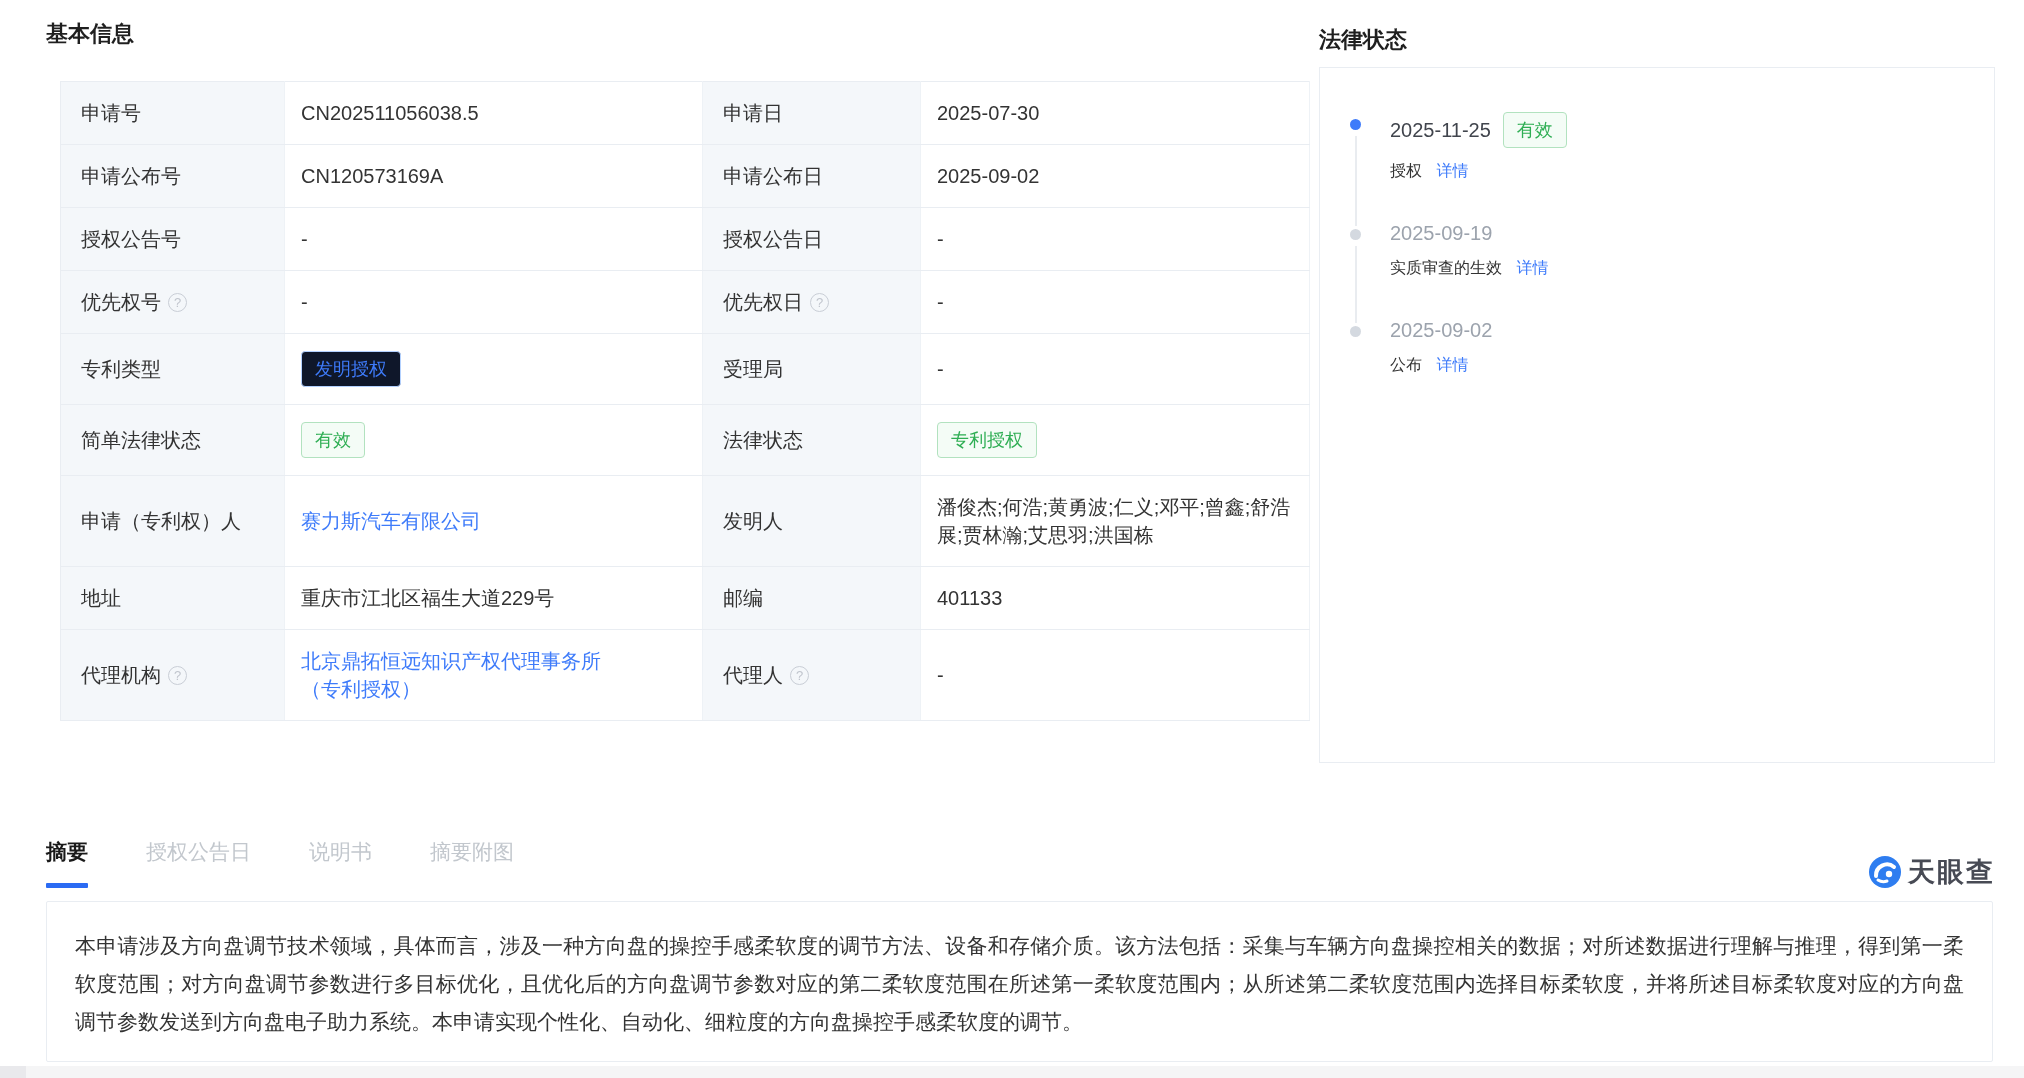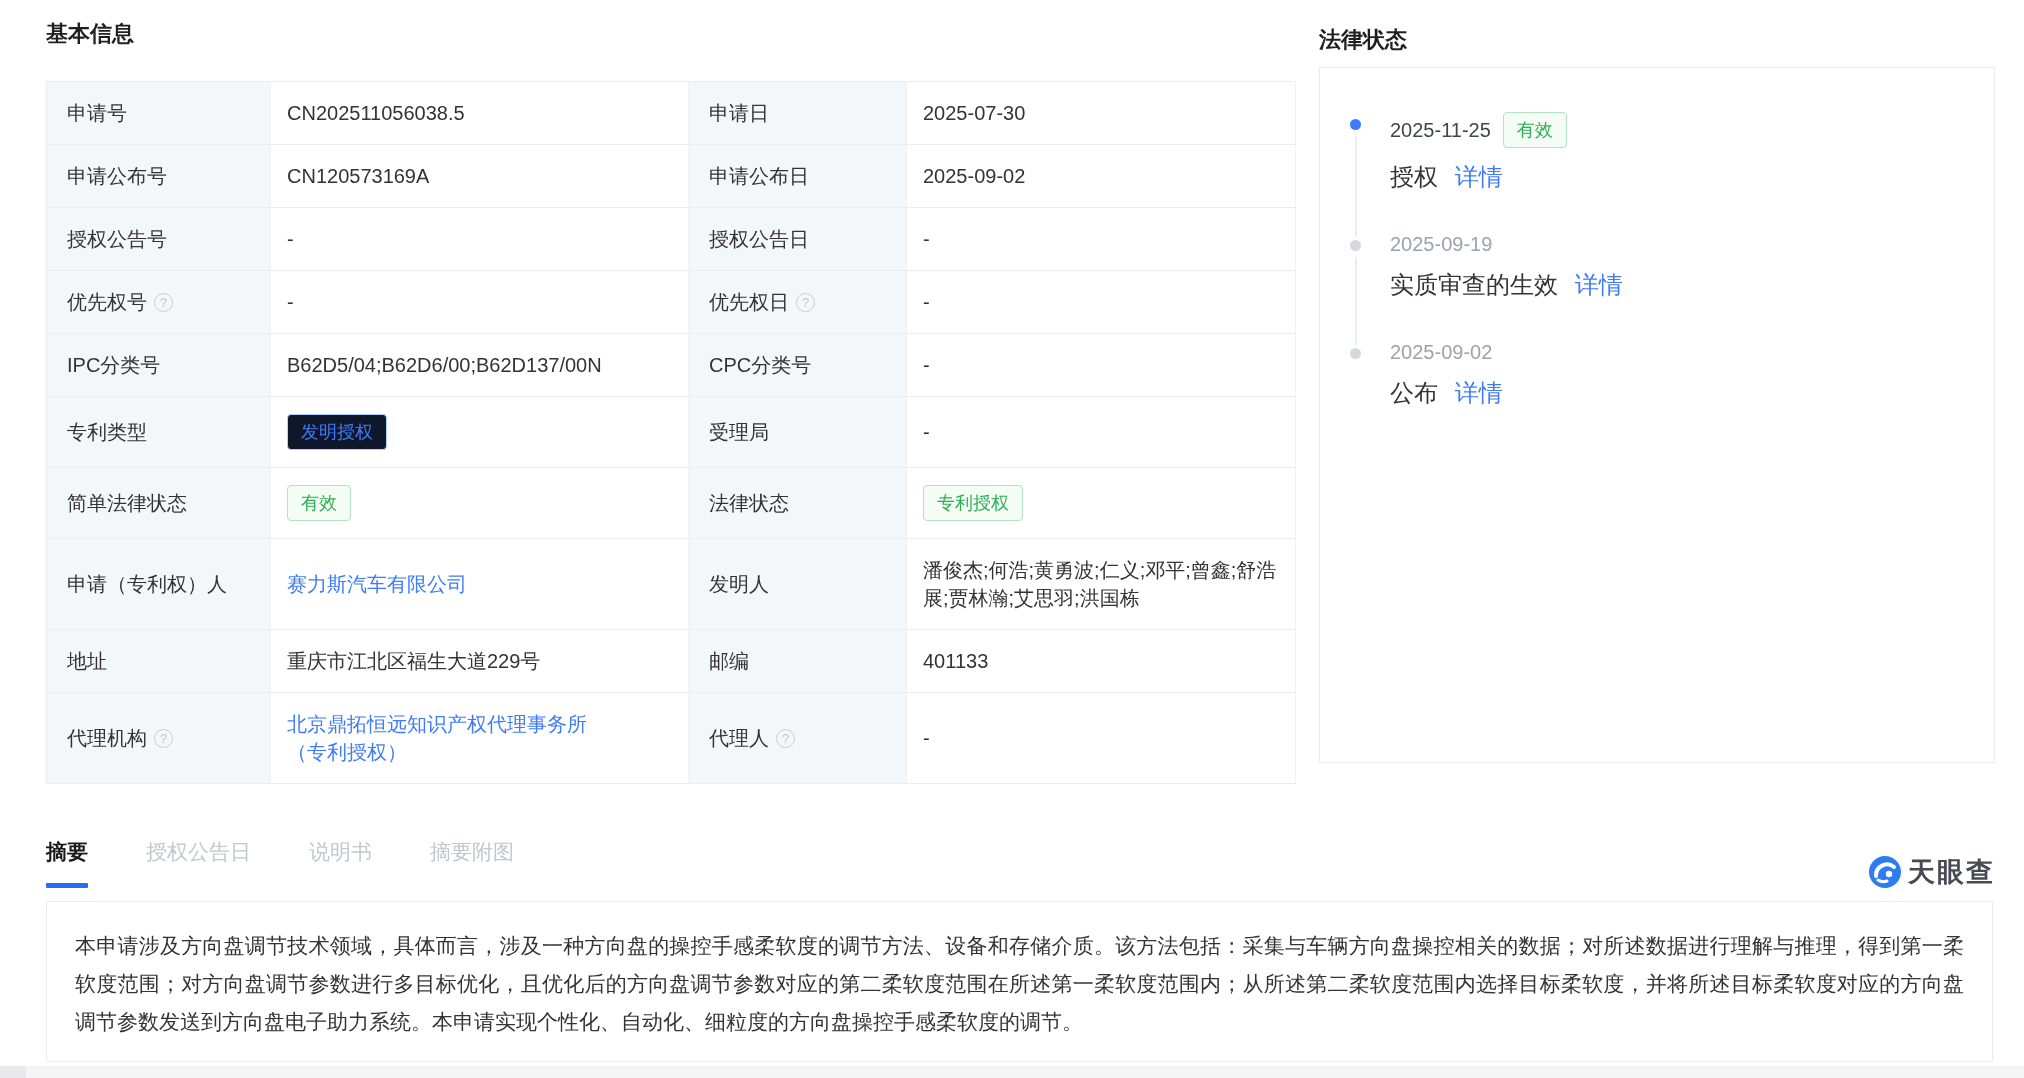--- a/index.html
+++ b/index.html
@@ -6,21 +6,21 @@
   html,body { width:2024px; height:1078px; }
   body {
     font-family:"Liberation Sans","DejaVu Sans",sans-serif;
     background:#ffffff; color:#333;
     position:relative; overflow:hidden;
   }
   .section-title { font-size:22px; font-weight:bold; color:#1f1f1f; }
 
   
   .basic-info { position:absolute; left:46px; top:19px; width:1249px; }
-  .info-table { width:1249px; border-collapse:collapse; margin-top:32px; table-layout:fixed; }
+  .info-table { width:1249px; border-collapse:collapse; margin-top:32px; table-layout:fixed;margin-left:14px; }
   .info-table td {
     border-bottom:1px solid #e9edf2; border-right:1px solid #eef2f6;
     font-size:20px; line-height:28px; padding:17px 16px; vertical-align:middle; color:#333;
   }
   .info-table tr:first-child td { border-top:1px solid #e9edf2; }
   .info-table td:first-child { border-left:1px solid #e9edf2; }
   .info-table td.lbl { background:#f4f7fa; padding-left:20px; }
   .col-l1 { width:224px; } .col-v1 { width:418px; }
   .col-l2 { width:218px; } .col-v2 { width:389px; }
 
@@ -44,21 +44,21 @@
   .tl-dot {
     position:absolute; left:0; top:7px; width:11px; height:11px; border-radius:50%;
     background:#d4d9e0;
   }
   .tl-item.active .tl-dot { background:#3e7bfa; }
   .tl-item:not(:last-child)::after {
     content:''; position:absolute; left:5px; top:24px; bottom:-4px; width:2px; background:#e9ecf0;
   }
   .tl-date { font-size:20px; color:#9ca3ad; display:flex; align-items:center; gap:12px; }
   .tl-item.active .tl-date { color:#41454d; }
-  .tl-event { margin-top:13px; font-size:24px; color:#333; }
+  .tl-event { margin-top:13px; font-size:16px; color:#333; }
   .tl-event .link { margin-left:10px; }
 
   
   .tabs-row { position:absolute; left:46px; top:838px; width:1949px; height:46px; }
   .tabs { display:flex; gap:58px; align-items:flex-start; }
   .tab { font-size:21px; color:#c2c7cd; cursor:pointer; position:relative; padding-bottom:22px; }
   .tab.active { color:#1a1a1a; font-weight:bold; }
   .tab.active::after {
     content:''; position:absolute; left:0; bottom:0; width:100%; height:5px;
     background:#2b6bf3; border-radius:1px;
@@ -105,26 +105,20 @@
       <td>-</td>
     </tr>
     <tr>
       <td class="lbl">
         <span>优先权号</span><span class="help-icon">?</span>
       </td>
       <td>-</td>
       <td class="lbl">
         <span>优先权日</span><span class="help-icon">?</span>
       </td>
-      <td>-</td>
-    </tr>
-    <tr>
-      <td class="lbl">IPC分类号</td>
-      <td>B62D5/04;B62D6/00;B62D137/00N</td>
-      <td class="lbl">CPC分类号</td>
       <td>-</td>
     </tr>
     <tr>
       <td class="lbl">专利类型</td>
       <td>
         <span class="badge badge-blue">发明授权</span>
       </td>
       <td class="lbl">受理局</td>
       <td>-</td>
     </tr>

